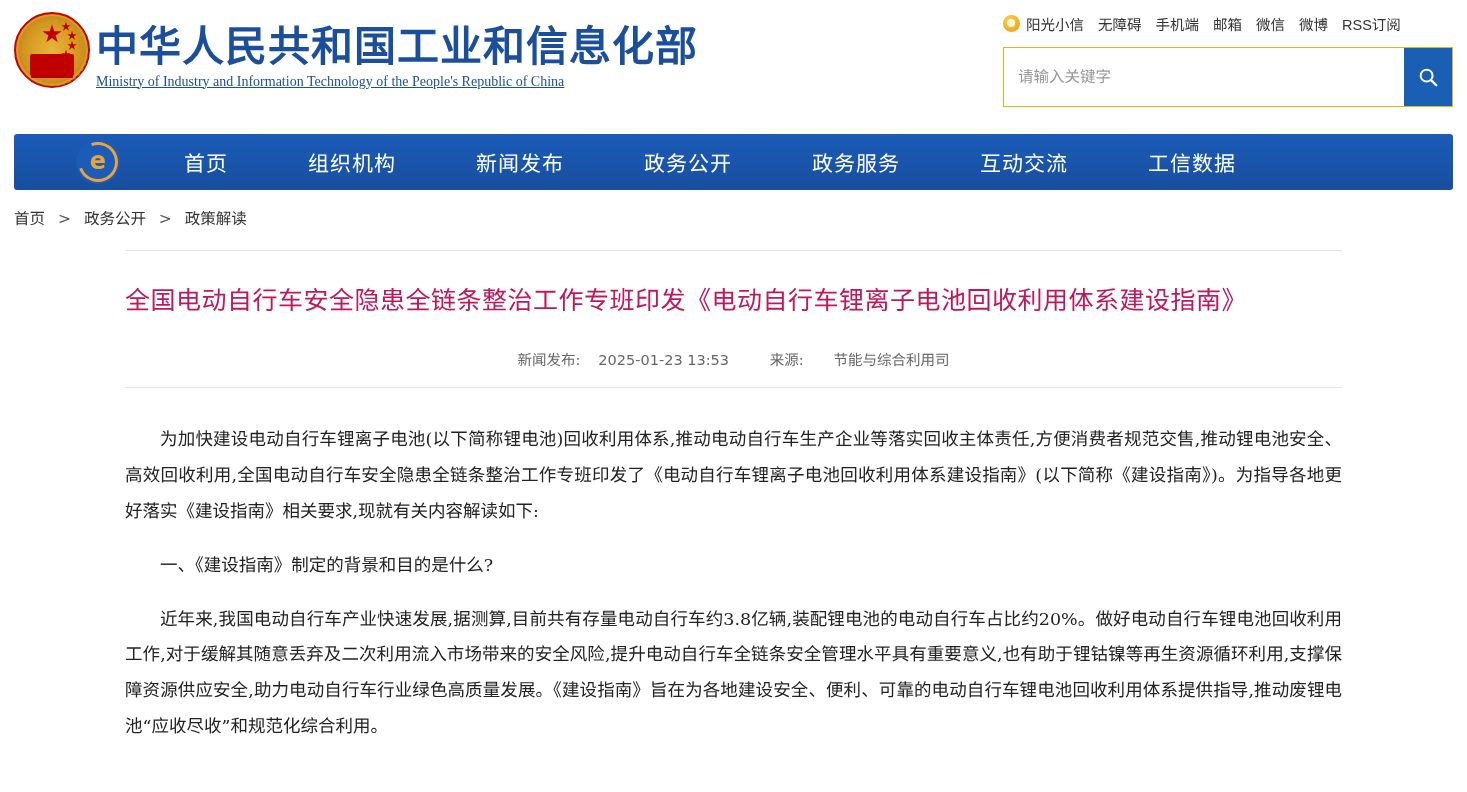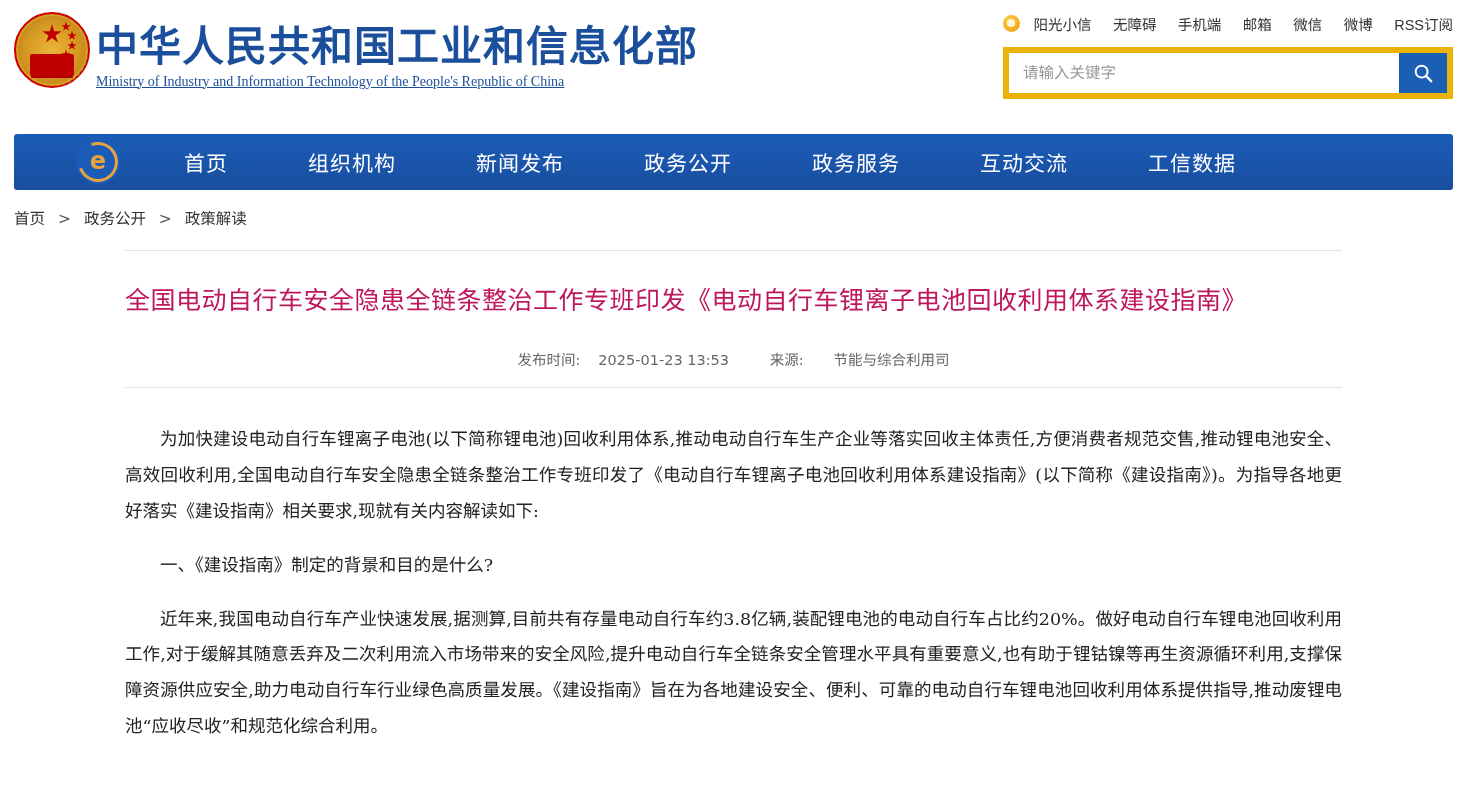--- a/index.html
+++ b/index.html
@@ -94,21 +94,21 @@
   
   .right-area {
     position: absolute;
     right: 14px;
     top: 12px;
     width: 450px;
   }
   .quick-links {
     display: flex;
     align-items: center;
-    justify-content: space-between;
+    justify-content: flex-start;
     gap: 14px;
     font-size: 14.5px;
     color: #333;
     height: 22px;
   }
   .quick-links .ql {
     cursor: pointer;
     white-space: nowrap;
     font-family: "DejaVu Sans", "Liberation Sans", sans-serif;
   }
@@ -119,22 +119,22 @@
     position: relative; flex: none; margin-right: -8px;
   }
   .sun-icon:after{
     content:"";
     position:absolute; left:4px; top:4px; width:8px;height:8px;border-radius:50%;
     background:#fff8d8;
   }
   .search-row {
     margin-top: 13px;
     display: flex;
-    height: 52px;
-    border: 6px solid #eab308;
+    height: 60px;
+    border: 1px solid #eab308;
     box-sizing: border-box;
   }
   .search-input {
     flex: 1;
     border: none;
     outline: none;
     padding: 0 14px;
     font-size: 15.5px;
     color: #333;
     font-family: "DejaVu Sans", "Liberation Sans", sans-serif;
@@ -304,21 +304,21 @@
   <span class="sep">&gt;</span>
   <span class="crumb">政务公开</span>
   <span class="sep">&gt;</span>
   <span class="crumb">政策解读</span>
 </div>
 
 <div class="article">
   <div class="article-title">全国电动自行车安全隐患全链条整治工作专班印发《电动自行车锂离子电池回收利用体系建设指南》</div>
 
   <div class="meta-row">
-    <span class="meta-item">发布时间:</span><span class="meta-item" style="margin-left:0">2025-01-23 13:53</span>
+    <span class="meta-item">新闻发布:</span><span class="meta-item" style="margin-left:0">2025-01-23 13:53</span>
     <span class="meta-item">来源:</span><span class="meta-item" style="margin-left:12px">节能与综合利用司</span>
   </div>
 
   <div class="article-body">
     <p>为加快建设电动自行车锂离子电池(以下简称锂电池)回收利用体系,推动电动自行车生产企业等落实回收主体责任,方便消费者规范交售,推动锂电池安全、高效回收利用,全国电动自行车安全隐患全链条整治工作专班印发了《电动自行车锂离子电池回收利用体系建设指南》(以下简称《建设指南》)。为指导各地更好落实《建设指南》相关要求,现就有关内容解读如下:</p>
     <p>一、《建设指南》制定的背景和目的是什么?</p>
     <p>近年来,我国电动自行车产业快速发展,据测算,目前共有存量电动自行车约3.8亿辆,装配锂电池的电动自行车占比约20%。做好电动自行车锂电池回收利用工作,对于缓解其随意丢弃及二次利用流入市场带来的安全风险,提升电动自行车全链条安全管理水平具有重要意义,也有助于锂钴镍等再生资源循环利用,支撑保障资源供应安全,助力电动自行车行业绿色高质量发展。《建设指南》旨在为各地建设安全、便利、可靠的电动自行车锂电池回收利用体系提供指导,推动废锂电池“应收尽收”和规范化综合利用。</p>
   </div>
 </div>
 

